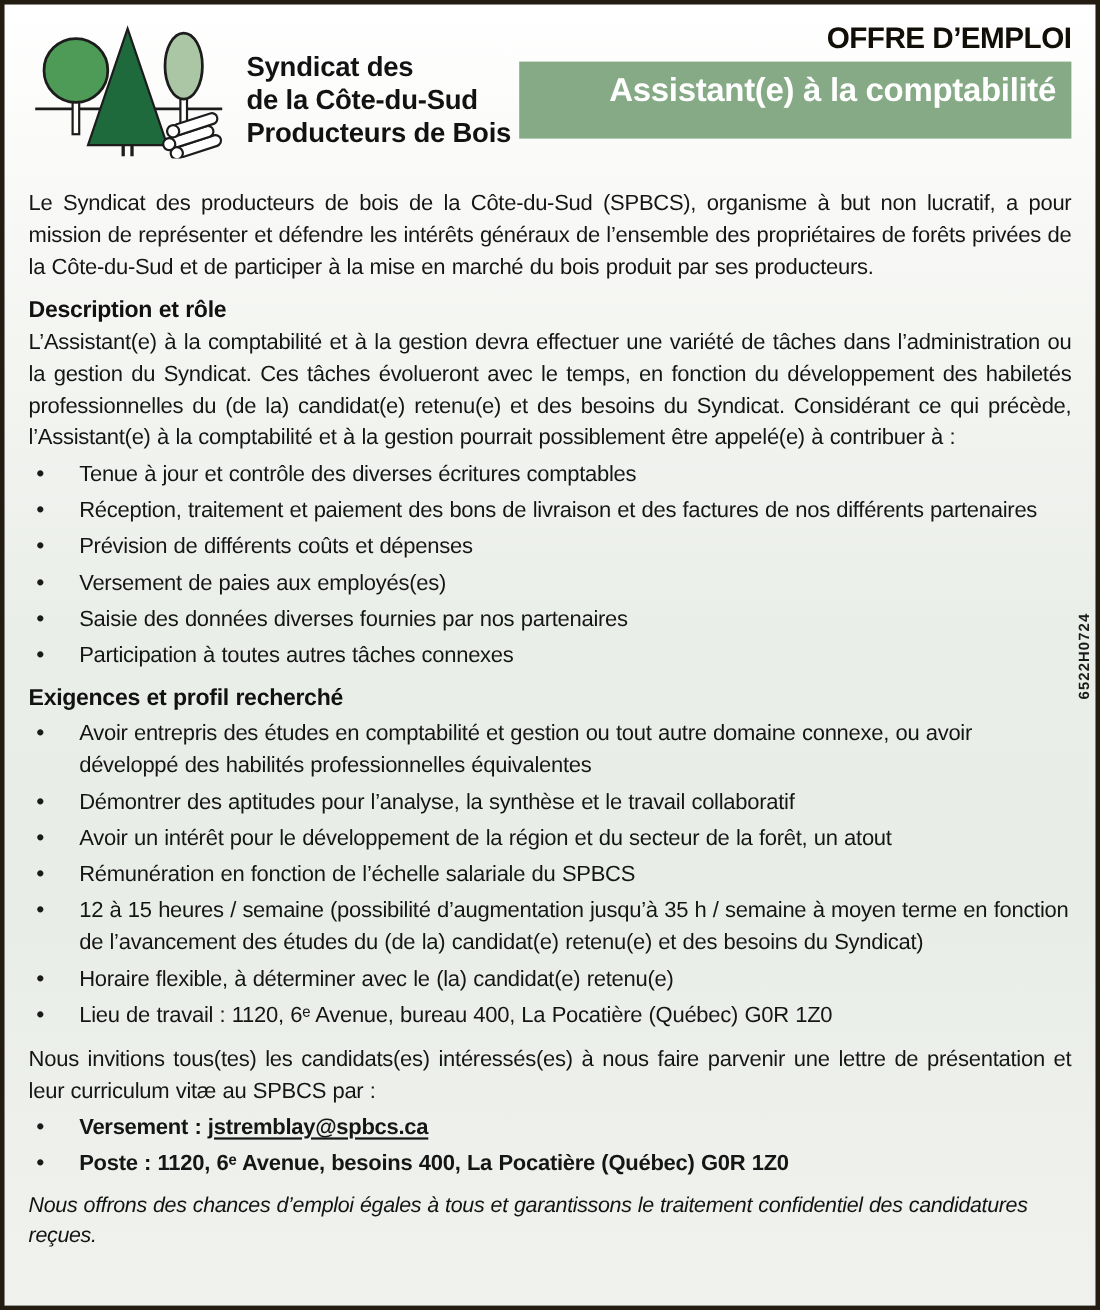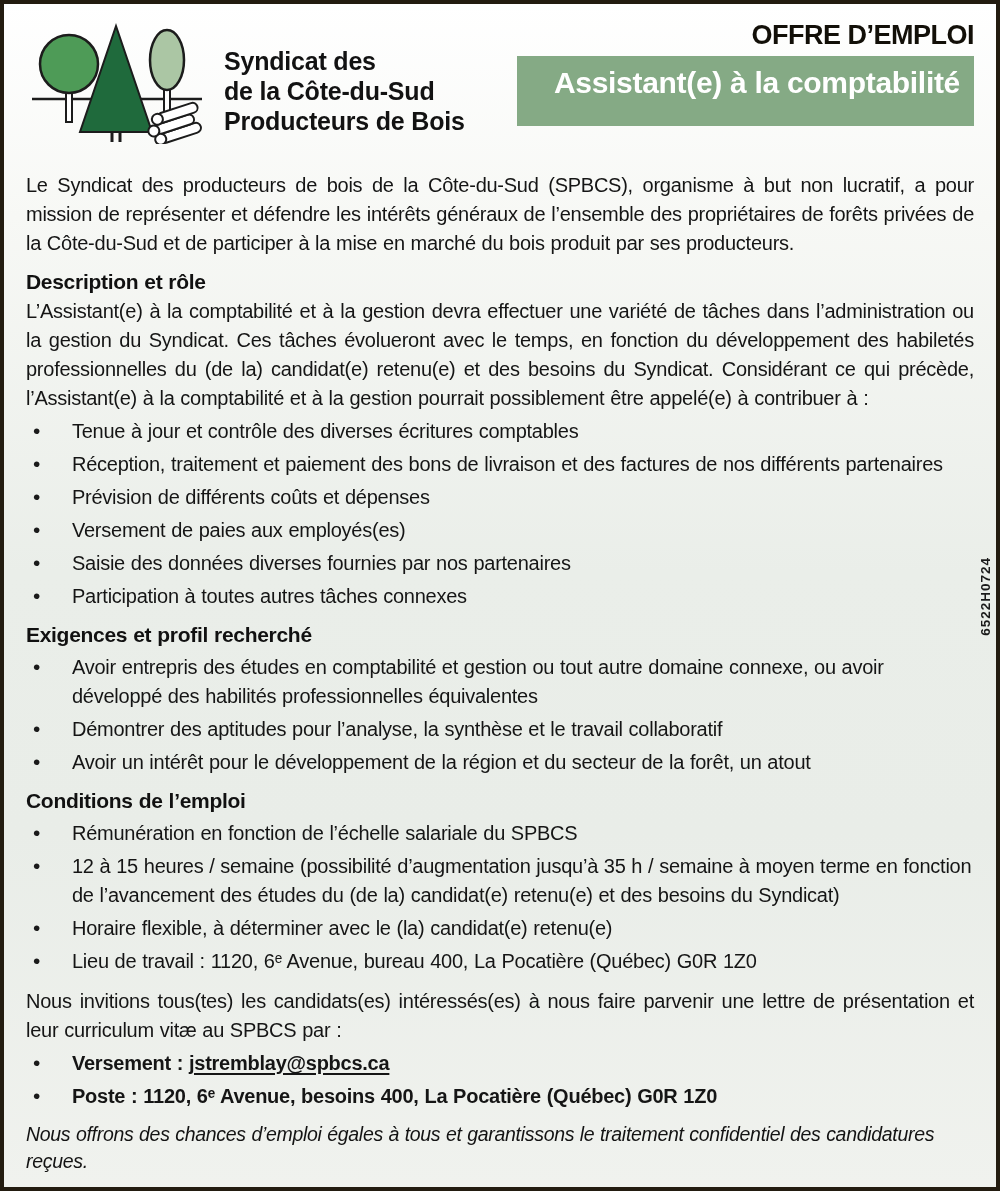--- a/index.html
+++ b/index.html
@@ -16,21 +16,21 @@
     overflow:hidden;
   }
   
   .header{display:flex;align-items:flex-start;}
   .logo{flex:0 0 auto;margin-left:4px;}
   .org-name{
     margin:26px 0 0 18px;
     font-weight:bold;font-size:25px;line-height:30px;letter-spacing:-0.2px;
     color:#121212;
   }
-  .header-right{margin-left:auto;width:457px;text-align:right;}
+  .header-right{margin-left:auto;width:502px;text-align:right;}
   .offer-label{
     font-weight:bold;font-size:27px;line-height:30px;margin-top:0;
     color:#120f08;letter-spacing:-0.5px;
   }
   .job-banner{
     margin-top:6px;background:#85aa85;color:#ffffff;
     font-weight:bold;font-size:30px;line-height:38px;
     padding:8px 14px 24px 10px;text-align:right;letter-spacing:-0.3px;
     box-sizing:border-box;
   }
@@ -168,21 +168,20 @@
   </li>
 
   <li class="bullet-item">
     <span class="dot">•</span>
     <span class="bullet-text">Avoir un intérêt pour le développement de la région et du secteur de la forêt, un atout</span>
   </li>
 </ul>
   </section>
 
   <section class="section">
-    <h2 class="section-heading">Conditions de l’emploi</h2>
 
     <ul class="bullets">
   <li class="bullet-item">
     <span class="dot">•</span>
     <span class="bullet-text">Rémunération en fonction de l’échelle salariale du SPBCS</span>
   </li>
 
   <li class="bullet-item">
     <span class="dot">•</span>
     <span class="bullet-text">12 à 15 heures / semaine (possibilité d’augmentation jusqu’à 35 h / semaine à moyen terme en fonction de l’avancement des études du (de la) candidat(e) retenu(e) et des besoins du Syndicat)</span>

